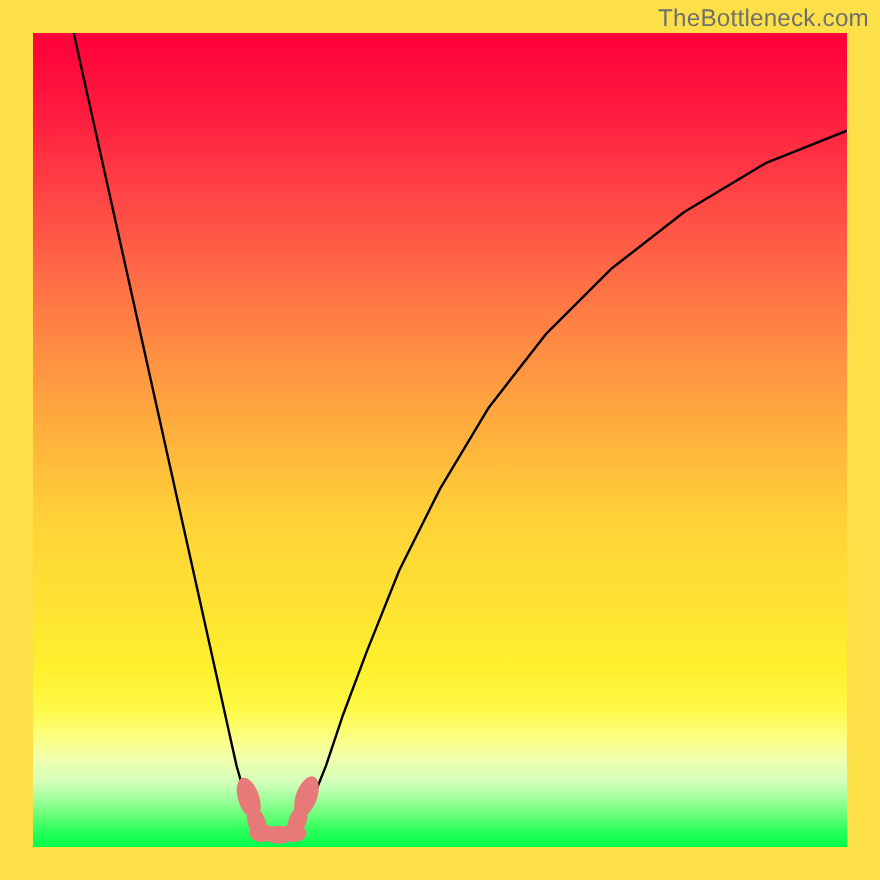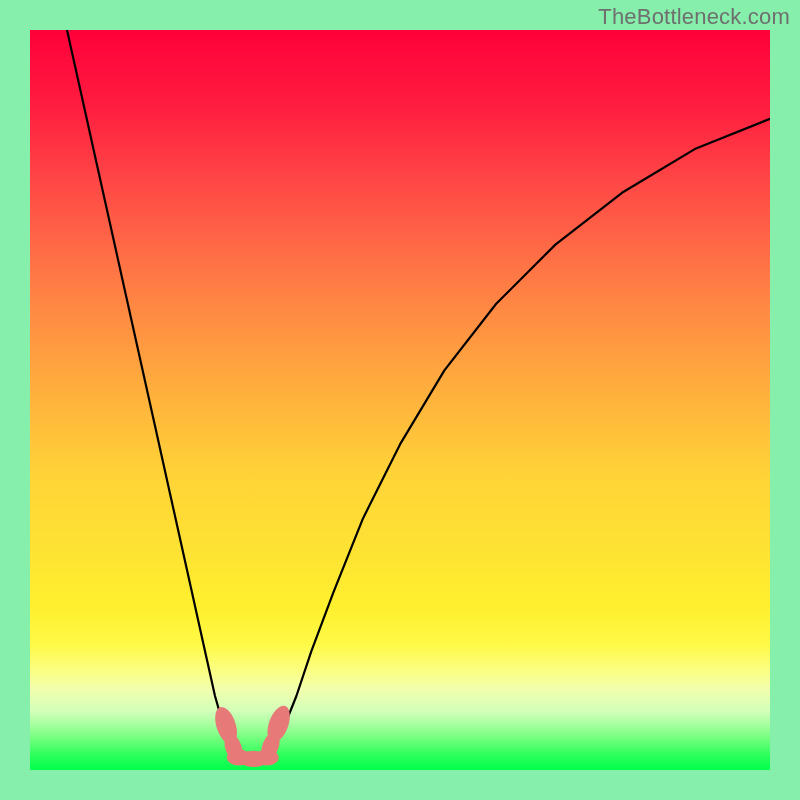--- a/index.html
+++ b/index.html
@@ -10,21 +10,21 @@
     overflow: hidden;
     background: #000;
     font-family: Arial, Helvetica, sans-serif;
   }
   .frame {
     position: absolute;
     left: 0;
     top: 0;
     width: 800px;
     height: 800px;
-    background: #86efac;
+    background: #fde047;
   }
   .plot-area {
     position: absolute;
     left: 30px;
     top: 30px;
     width: 740px;
     height: 740px;
     overflow: hidden;
   }
   .gradient-bg {

